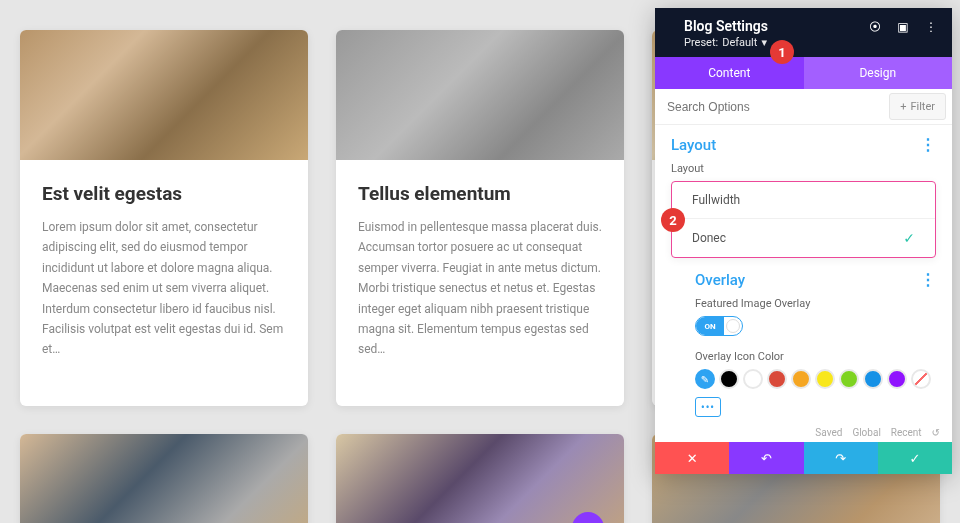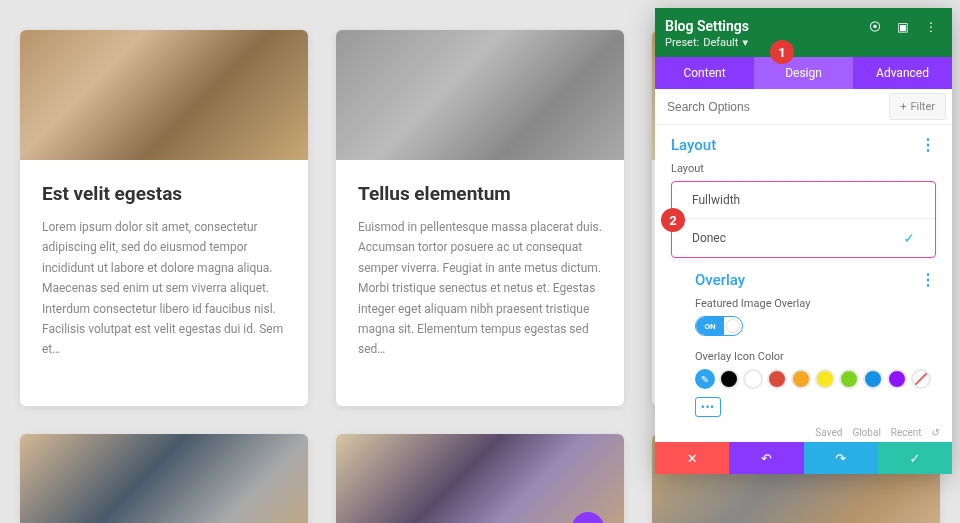--- a/index.html
+++ b/index.html
@@ -12,21 +12,21 @@
   .card-text { font-size:12px; line-height:1.7; color:#888; }
   .img1 { background:linear-gradient(135deg,#b8956a 0%,#d4b896 30%,#8a6f4a 60%,#c9a876 100%); }
   .img2 { background:linear-gradient(135deg,#999 0%,#bbb 40%,#888 70%,#aaa 100%); }
   .img3 { background:linear-gradient(135deg,#c9a876 0%,#e5d4b3 30%,#8a9a5a 55%,#d4b896 80%); }
   .img4 { background:linear-gradient(135deg,#d4b896 0%,#4a5a6a 40%,#aaa 70%,#c9a876 100%); }
   .img5 { background:linear-gradient(135deg,#d8c7a4 0%,#5a4a6a 40%,#9a8ab4 60%,#c9a876 100%); }
   .img6 { background:linear-gradient(135deg,#c9a876 0%,#888 40%,#b8956a 70%,#d4b896 100%); }
   .fab { position:absolute; bottom:20px; right:20px; width:32px; height:32px; border-radius:50%; background:#8938ff; color:#fff; display:flex; align-items:center; justify-content:center; font-size:12px; font-weight:700; letter-spacing:2px; }
   
   .panel { position:absolute; top:8px; right:8px; width:297px; background:#fff; box-shadow:0 4px 24px rgba(0,0,0,0.25); }
-  .panel-header { background:#15803d; color:#fff; padding:10px 10px 8px; }
+  .panel-header { background:#0f172a; color:#fff; padding:10px 29px 8px; }
   .panel-title { font-size:14px; font-weight:600; }
   .panel-subtitle { font-size:11px; opacity:0.9; margin-top:2px; display:flex; align-items:center; gap:4px; }
   .panel-header-icons { position:absolute; top:8px; right:10px; display:flex; gap:6px; }
   .panel-header-icons span { width:22px; height:22px; display:flex; align-items:center; justify-content:center; font-size:12px; color:#fff; cursor:pointer; }
   .tabs { background:#8938ff; display:flex; }
   .tab { flex:1; text-align:center; padding:9px 0; font-size:12px; color:#fff; cursor:pointer; }
   .tab.active { background:#a35fff; }
   .searchbar { display:flex; align-items:center; border-bottom:1px solid #eee; }
   .search-input { flex:1; border:none; padding:2px 12px; font-size:12px; outline:none; color:#888; background:#fff; }
   .filter-btn { padding:6px 10px; font-size:11px; color:#888; background:#f7f7f7; border:1px solid #e5e5e5; margin:4px 6px 4px 0; border-radius:3px; display:flex; align-items:center; gap:4px; cursor:pointer; }
@@ -100,21 +100,20 @@
     <div class="panel-header-icons">
       <span>⦿</span>
       <span>▣</span>
       <span>⋮</span>
     </div>
   </div>
 
   <div class="tabs">
     <div class="tab">Content</div>
     <div class="tab active">Design</div>
-    <div class="tab">Advanced</div>
   </div>
 
   <div class="searchbar">
     <input class="search-input" placeholder="Search Options" style="">
     <div class="filter-btn">
       <span>+</span>
       <span>Filter</span>
     </div>
   </div>
 

